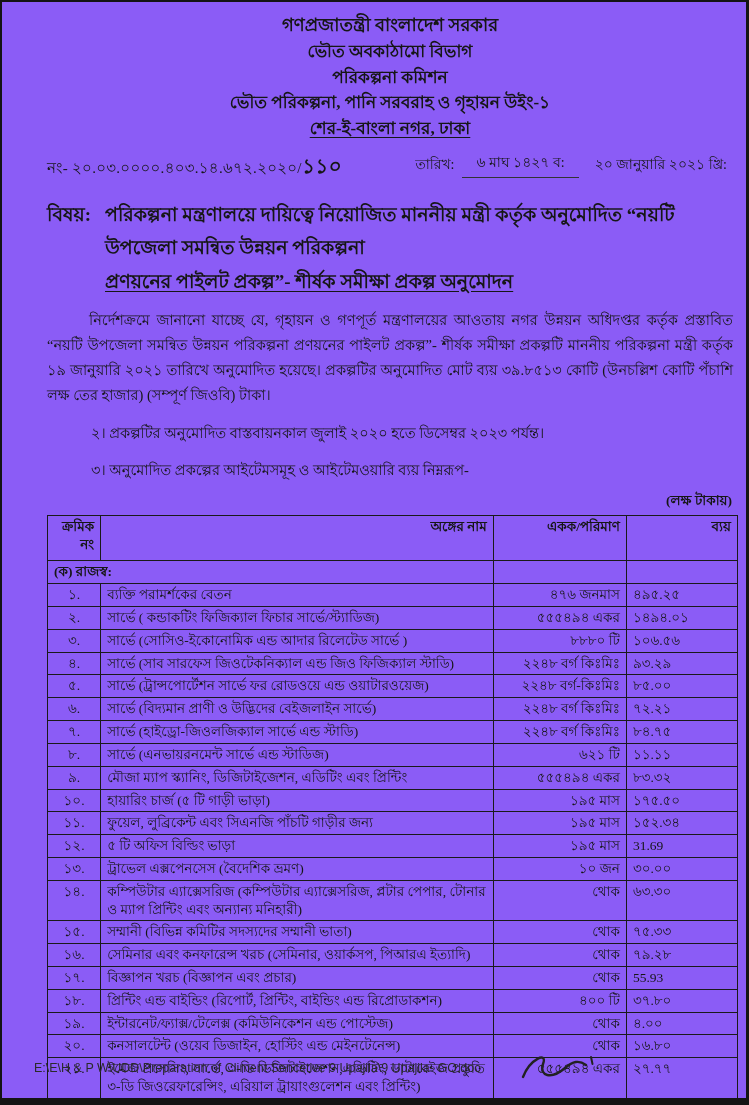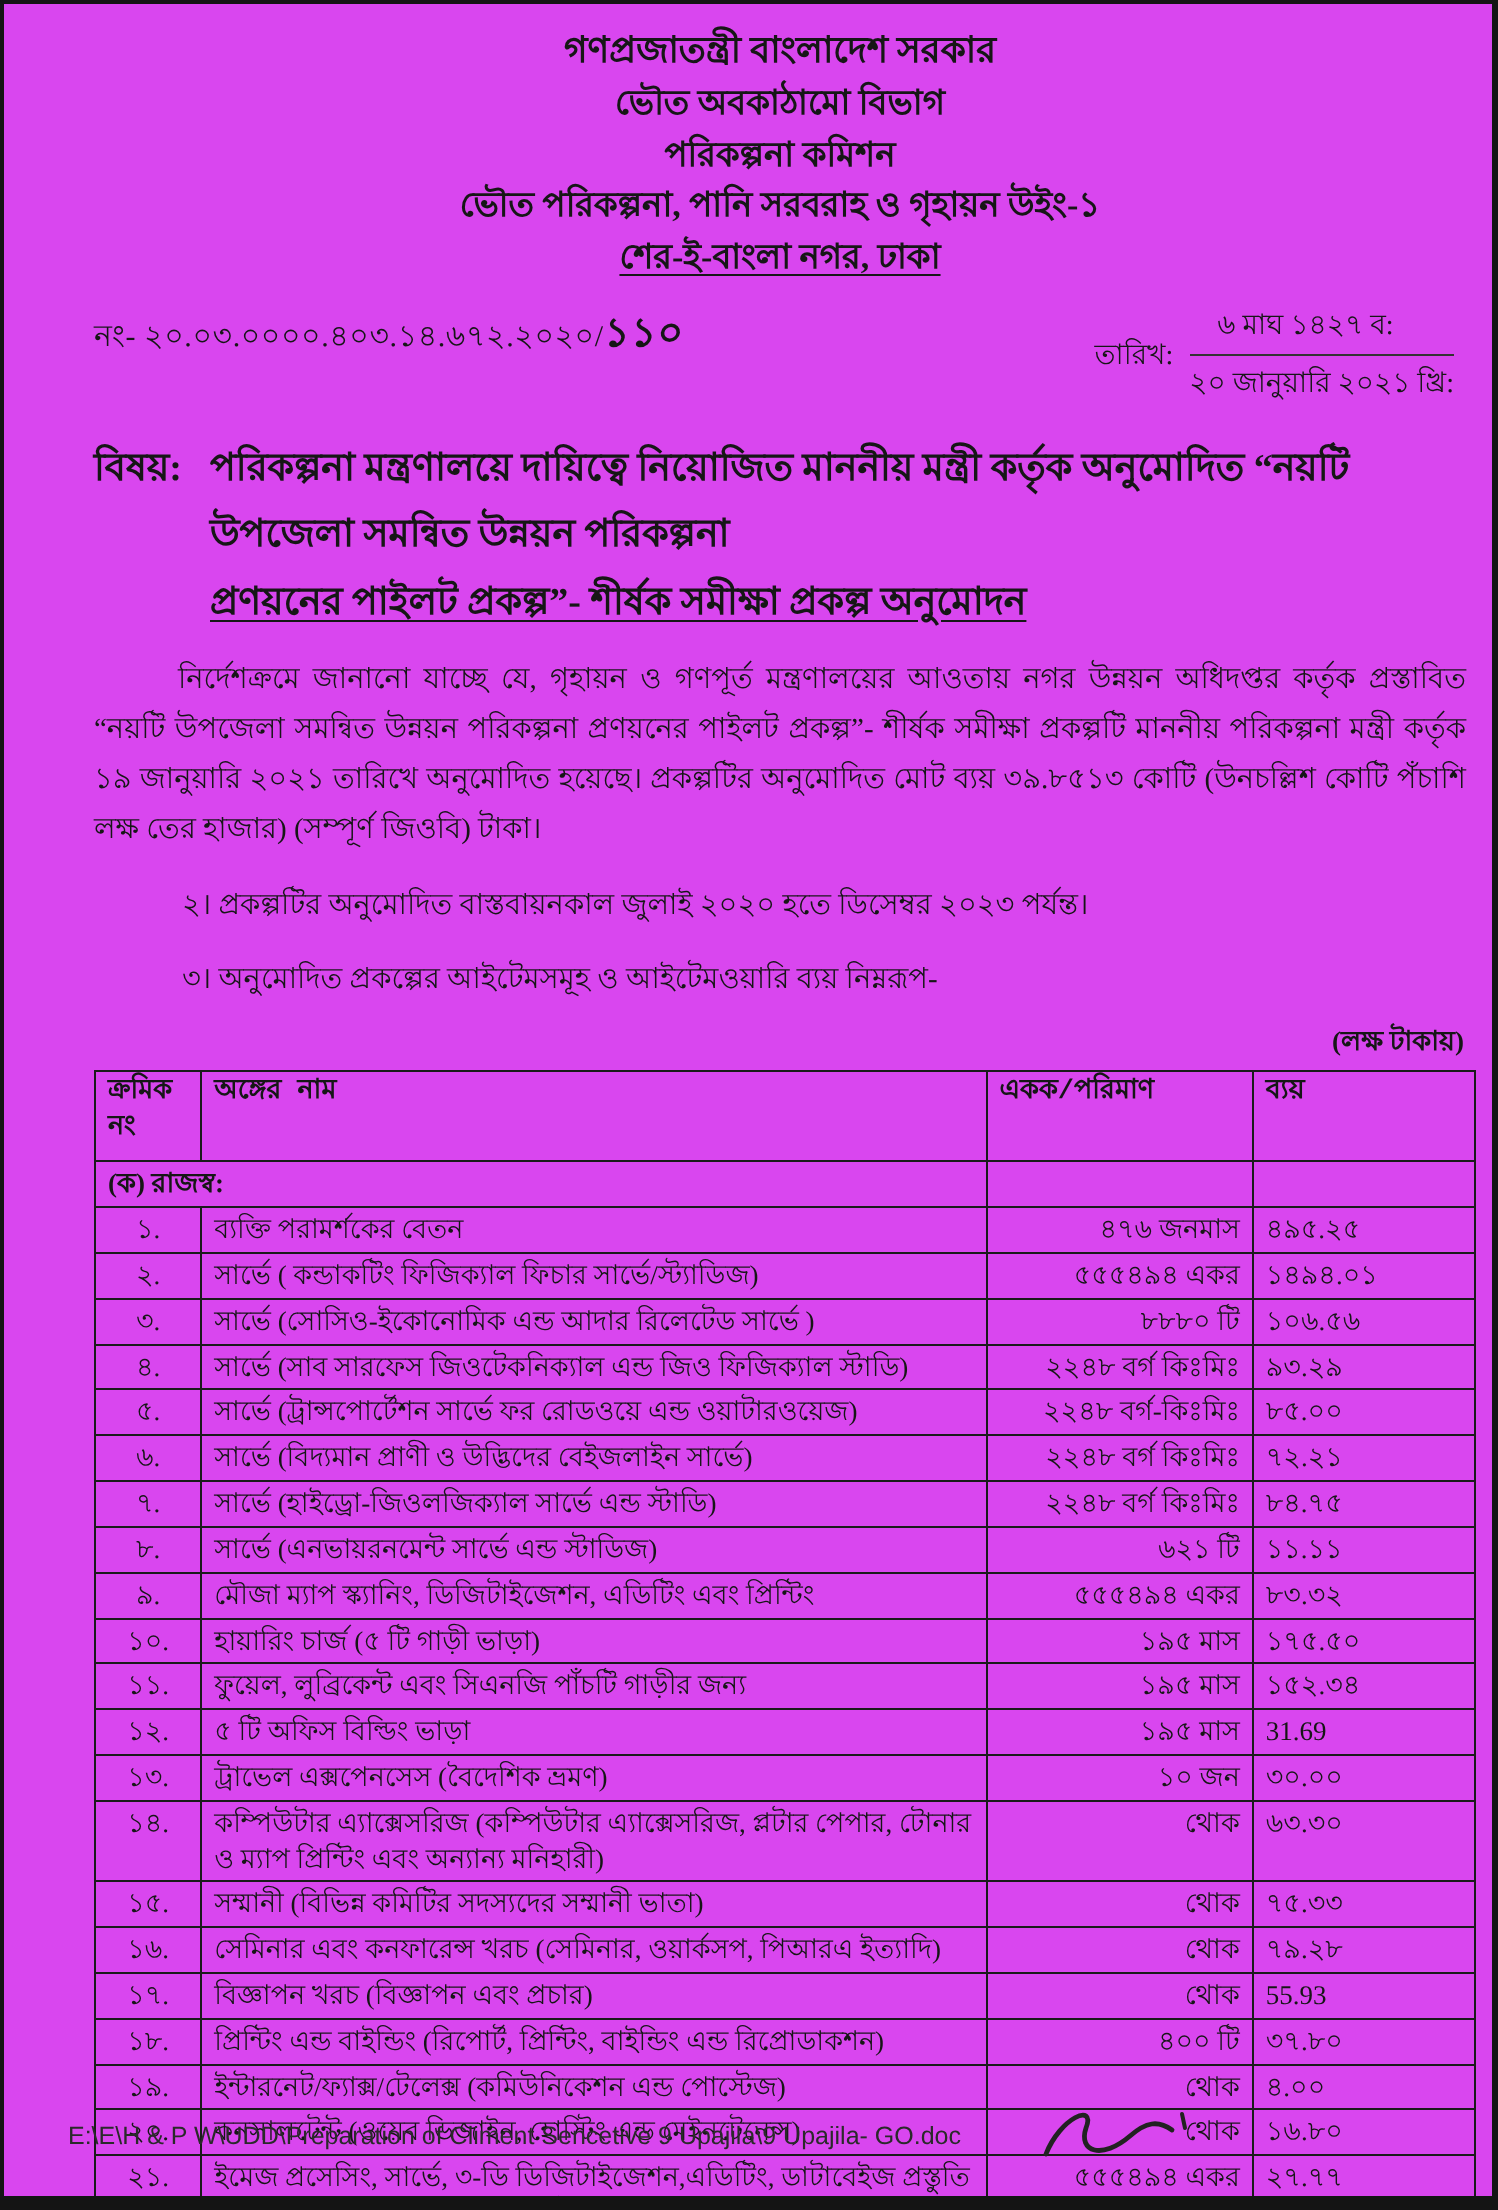--- a/index.html
+++ b/index.html
@@ -1,41 +1,41 @@
 <!DOCTYPE html>
 <html lang="bn"><head>
 <meta charset="utf-8">
 <style>
   html,body { margin:0; padding:0; background:#e8e8e8; }
   .page {
     position:relative;
     width:749px; height:1105px;
     margin:0 auto;
-    background:#d946ef;
+    background:#8b5cf6;
     color:#161616;
     box-sizing:border-box;
     border:2px solid #141414;
     border-right-width:3px;
     border-bottom-width:7px;
     overflow:hidden;
     font-family:"Liberation Serif","DejaVu Serif",serif;
   }
   .content { padding:10px 13px 0 45px; }
 
   
   .letterhead { text-align:center; font-weight:bold; line-height:1.5; font-size:17px; }
   .letterhead .l1 { font-size:18px; }
   .u { text-decoration:underline; text-underline-offset:3px; }
 
   
   .memo-row { display:flex; justify-content:space-between; align-items:flex-start; margin-top:10px; font-size:15px; }
   .memo-no { white-space:nowrap; letter-spacing:.3px; }
   .hand-no { font-weight:bold; font-size:20px; transform:skewX(-6deg); display:inline-block; }
   .date-block { display:flex; align-items:center; gap:8px; font-size:14px; margin-right:6px; }
-  .date-stack { display:inline-flex; flex-direction:column; text-align:left; }
+  .date-stack { display:inline-flex; flex-direction:row; text-align:left;gap:16px; }
   .date-top { border-bottom:1.5px solid #333; padding:0 14px 2px; }
   .date-bottom { padding-top:2px; }
 
   
   .subject { display:flex; margin-top:14px; font-weight:bold; font-size:19px; line-height:1.75; }
   .subject-label { width:58px; flex:none; }
   .subject-text { flex:1; }
 
   
   .para { font-size:14.5px; line-height:1.72; text-align:justify; margin:10px 0 0; }
@@ -44,21 +44,21 @@
 
   
   .unit-note { text-align:right; font-size:13.5px; font-weight:bold; margin-top:7px; padding-right:1px; }
   table.cost { width:691px; border-collapse:collapse; table-layout:fixed; margin-top:2px; }
   table.cost th, table.cost td {
     border:1.5px solid #1a1a1a;
     font-size:13.5px; line-height:1.32;
     padding:2px 6px; vertical-align:top;
     word-wrap:break-word;
   }
-  table.cost th { font-weight:bold; text-align:left; height:40px;font-family:Liberation Mono, monospace; }
+  table.cost th { font-weight:bold; text-align:right; height:40px; }
   td.sl   { text-align:center; }
   td.unit { text-align:right; }
   td.cost-val { text-align:left; padding-right:13px; }
   tr.section-row td { font-weight:bold; }
 
   
   .footer-row {
     position:absolute; left:32px; bottom:12px;
     font-family:"Liberation Sans","DejaVu Sans",sans-serif;
     font-size:12.5px; color:#2a2a2a;

